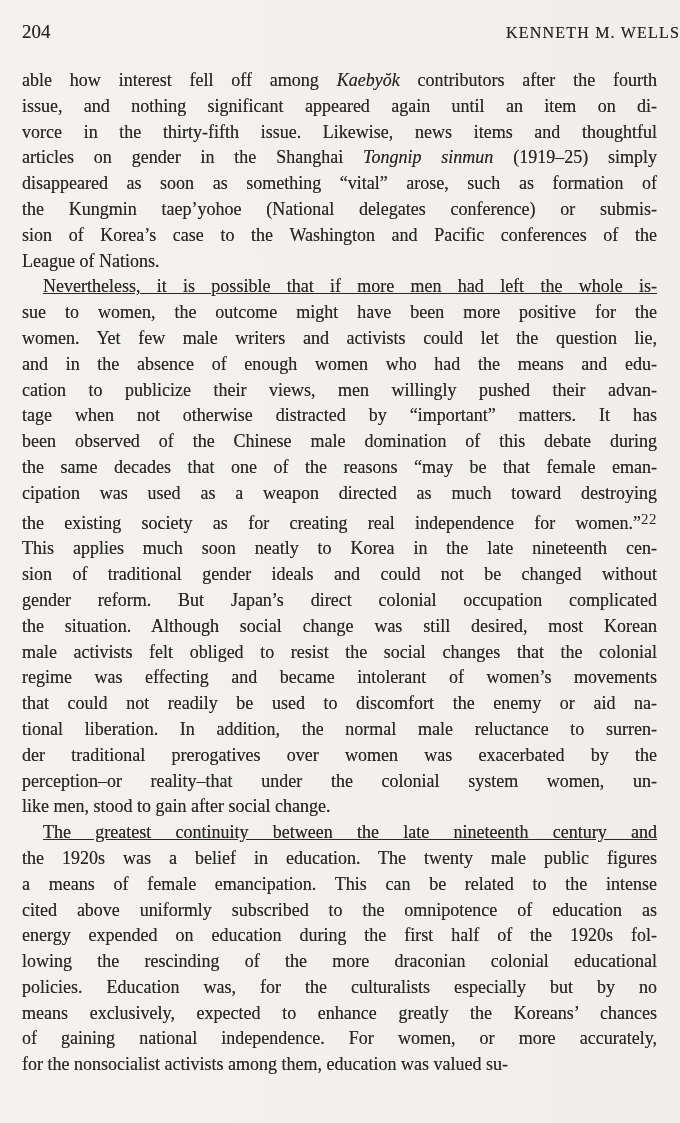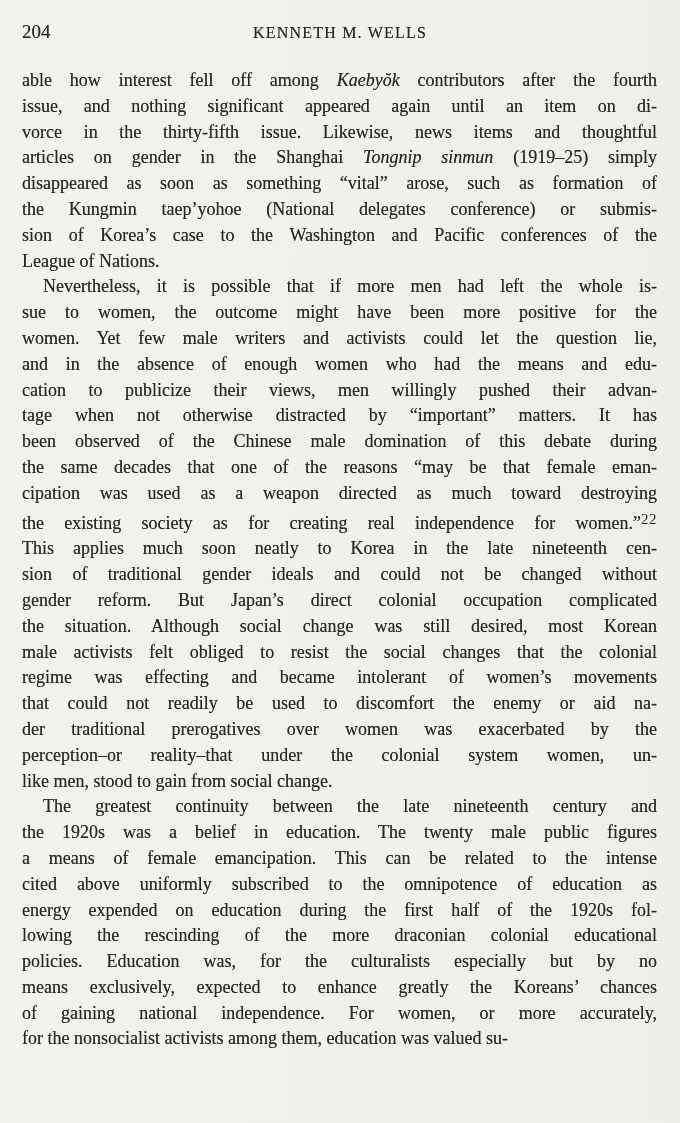--- a/index.html
+++ b/index.html
@@ -20,39 +20,39 @@
     top: 20px;
     left: 22px;
     font-size: 19px;
     line-height: 24px;
   }
   .running-head {
     position: absolute;
     top: 23px;
     left: 0;
     right: 0;
-    text-align: center;
+    text-align: right;
     font-size: 16px;
     line-height: 20px;
     letter-spacing: 1.2px;
   }
   .body-block {
     position: absolute;
     top: 68px;
     left: 22px;
     right: 23px;
     font-size: 18px;
     line-height: 25.8px;
   }
   .line {
     text-align: justify;
     text-align-last: justify;
   }
   .line.end { text-align-last: left; }
-  .line.indent { text-indent: 21px; }
+  .line.indent { text-indent: 21px; text-decoration: underline; }
   .italic { font-style: italic; }
   .sup {
     font-size: 15px;
     vertical-align: 5px;
     letter-spacing: 0.5px;
     text-shadow: none;
   }
 </style>
 </head>
 <body>
@@ -82,23 +82,24 @@
         <div class="line">the same decades that one of the reasons “may be that female eman-</div>
         <div class="line">cipation was used as a weapon directed as much toward destroying</div>
         <div class="line">the existing society as for creating real independence for women.”<span class="sup">22</span></div>
         <div class="line">This applies much soon neatly to Korea in the late nineteenth cen-</div>
         <div class="line">sion of traditional gender ideals and could not be changed without</div>
         <div class="line">gender reform. But Japan’s direct colonial occupation complicated</div>
         <div class="line">the situation. Although social change was still desired, most Korean</div>
         <div class="line">male activists felt obliged to resist the social changes that the colonial</div>
         <div class="line">regime was effecting and became intolerant of women’s movements</div>
         <div class="line">that could not readily be used to discomfort the enemy or aid na-</div>
+        <div class="line">tional liberation. In addition, the normal male reluctance to surren-</div>
         <div class="line">der traditional prerogatives over women was exacerbated by the</div>
         <div class="line">perception–or reality–that under the colonial system women, un-</div>
-        <div class="line end">like men, stood to gain from social change.</div>
+        <div class="line end">like men, stood to gain after social change.</div>
       </div>
       <div>
         <div class="line indent">The greatest continuity between the late nineteenth century and</div>
         <div class="line">the 1920s was a belief in education. The twenty male public figures</div>
         <div class="line">a means of female emancipation. This can be related to the intense</div>
         <div class="line">cited above uniformly subscribed to the omnipotence of education as</div>
         <div class="line">energy expended on education during the first half of the 1920s fol-</div>
         <div class="line">lowing the rescinding of the more draconian colonial educational</div>
         <div class="line">policies. Education was, for the culturalists especially but by no</div>
         <div class="line">means exclusively, expected to enhance greatly the Koreans’ chances</div>

